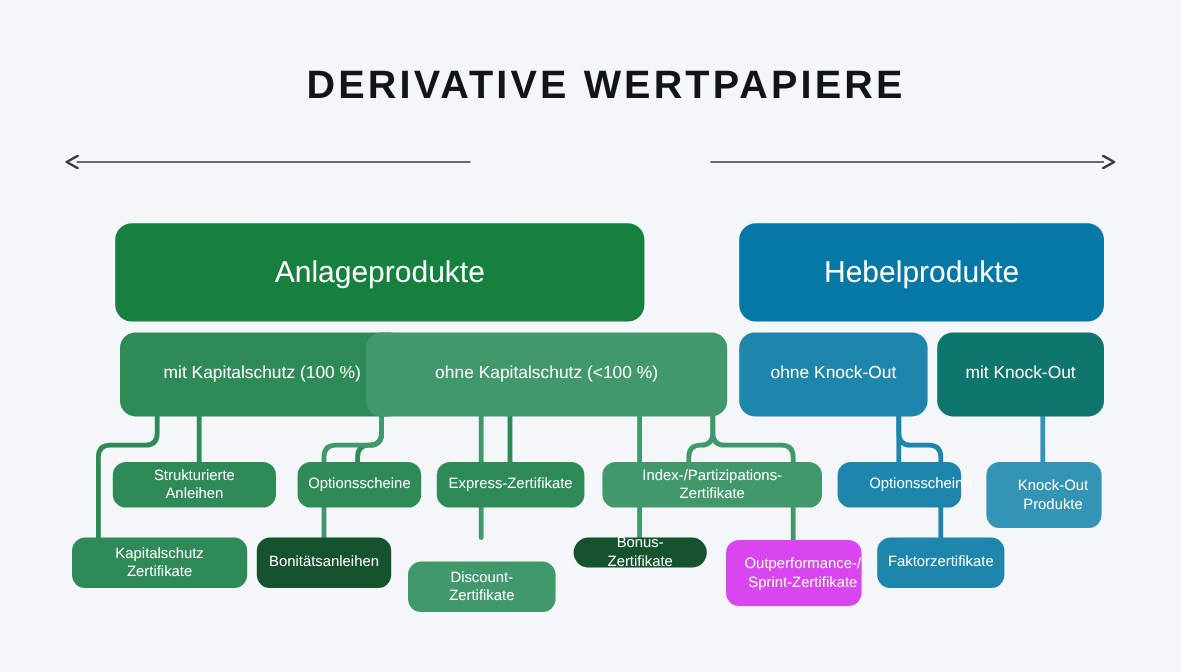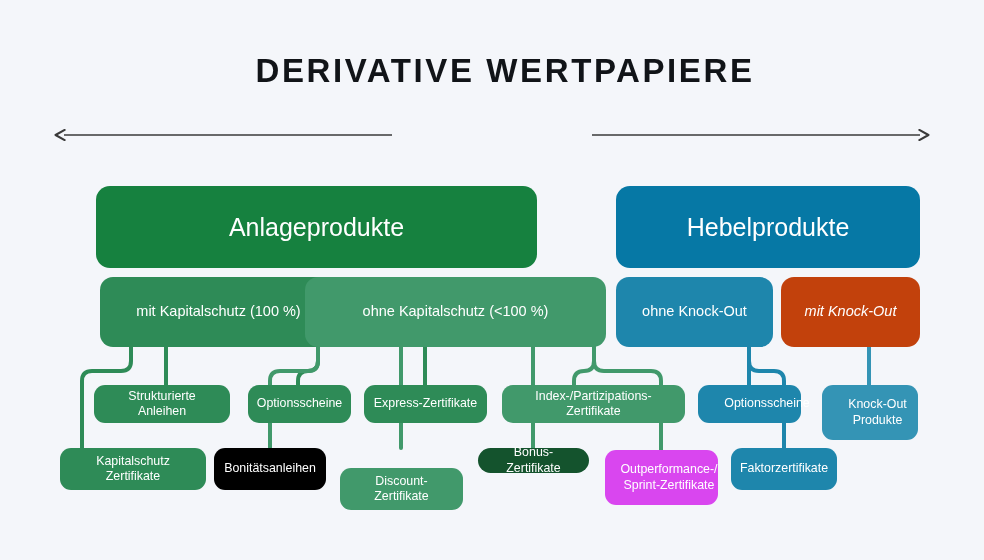--- a/index.html
+++ b/index.html
@@ -92,27 +92,27 @@
     </svg>
 
   <div id="layer-l1">
       <div class="node lvl1" style="left: 60px; top: 186px; width: 441px; height: 82px; background: rgb(22, 129, 63); margin-left: 36px;">Anlageprodukte</div>
       <div class="node lvl1" style="left: 616px; top: 186px; width: 304px; height: 82px; background: rgb(6, 120, 165);">Hebelprodukte</div>
     </div>
   <div id="layer-l2">
       <div class="node lvl2" style="left: 60px; top: 277px; width: 237px; height: 70px; background: rgb(46, 139, 87); margin-left: 40px;">mit Kapitalschutz (100 %)</div>
       <div class="node lvl2" style="left: 305px; top: 277px; width: 301px; height: 70px; background: rgb(65, 153, 107);">ohne Kapitalschutz (&lt;100 %)</div>
       <div class="node lvl2" style="left: 616px; top: 277px; width: 157px; height: 70px; background: rgb(30, 134, 172);">ohne Knock-Out</div>
-      <div class="node lvl2" style="left: 781px; top: 277px; width: 139px; height: 70px; background: #c2410c; font-style: italic;">mit Knock-Out</div>
+      <div class="node lvl2" style="left: 781px; top: 277px; width: 139px; height: 70px; background: #0f766e;">mit Knock-Out</div>
     </div>
   <div id="layer-l3">
       <div class="node lvl3" style="left: 94px; top: 385px; width: 136px; height: 38px; background: rgb(46, 139, 87);">Strukturierte Anleihen</div>
       <div class="node lvl3" style="left: 60px; top: 448px; width: 146px; height: 42px; background: rgb(46, 139, 87);">Kapitalschutz Zertifikate</div>
       <div class="node lvl3" style="left: 248px; top: 385px; width: 103px; height: 38px; background: rgb(46, 139, 87);">Optionsscheine</div>
-      <div class="node lvl3" style="left: 214px; top: 448px; width: 112px; height: 42px; background: #000000;">Bonitätsanleihen</div>
+      <div class="node lvl3" style="left: 214px; top: 448px; width: 112px; height: 42px; background: #14532d;">Bonitätsanleihen</div>
       <div class="node lvl3" style="left: 364px; top: 385px; width: 123px; height: 38px; background: rgb(46, 139, 87);">Express-Zertifikate</div>
       <div class="node lvl3" style="left: 340px; top: 448px; width: 123px; height: 42px; background: rgb(65, 153, 107); margin-top: 20px;">Discount-Zertifikate</div>
       <div class="node lvl3" style="left: 502px; top: 385px; width: 183px; height: 38px; background: rgb(65, 153, 107);">Index-/Partizipations-Zertifikate</div>
       <div class="node lvl3" style="left: 478px; top: 448px; width: 111px; height: 25px; background: #14532d; border-radius: 16px;">Bonus-Zertifikate</div>
       <div class="node lvl3 two-line" style="left: 605px; top: 450px; width: 113px; height: 55px; background: #d946ef;">Outperformance-/
 Sprint-Zertifikate</div>
       <div class="node lvl3" style="left: 698px; top: 385px; width: 103px; height: 38px; background: rgb(30, 134, 172); padding-left: 44px;">Optionsscheine</div>
       <div class="node lvl3" style="left: 731px; top: 448px; width: 106px; height: 42px; background: rgb(30, 134, 172);">Faktorzertifikate</div>
       <div class="node lvl3 two-line" style="left: 822px; top: 385px; width: 96px; height: 55px; background: rgb(52, 148, 181);">Knock-Out
 Produkte</div>

